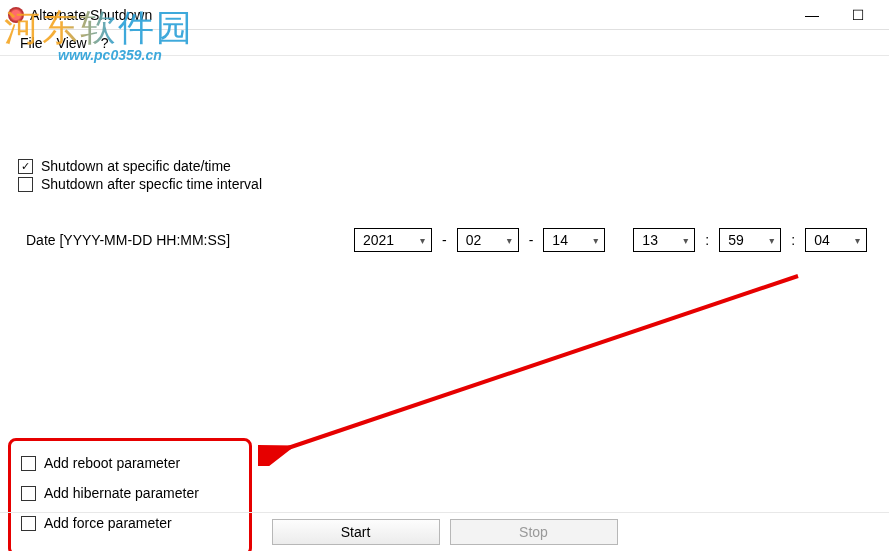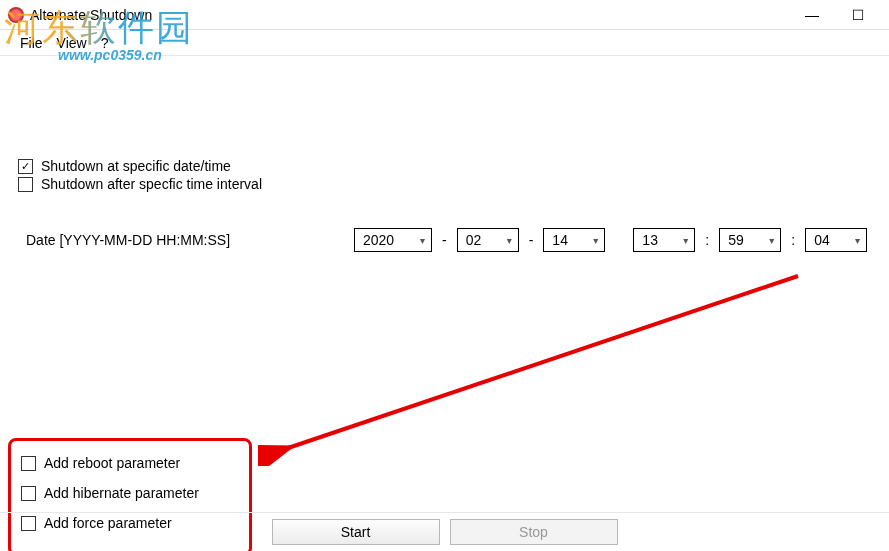--- a/index.html
+++ b/index.html
@@ -163,21 +163,21 @@
 
   <div class="row section1">
     <span class="cb"></span>
     <span>Shutdown after specfic time interval</span>
   </div>
 
   <div class="date-row">
     <span class="date-label">Date [YYYY-MM-DD HH:MM:SS]</span>
 
     <span class="combo combo-y">
-      <span>2020</span>
+      <span>2021</span>
       <span style="flex:1"></span>
       <span class="chev">▾</span>
     </span>
     <span class="sep">-</span>
 
     <span class="combo combo-m">
       <span>02</span>
       <span style="flex:1"></span>
       <span class="chev">▾</span>
     </span>

